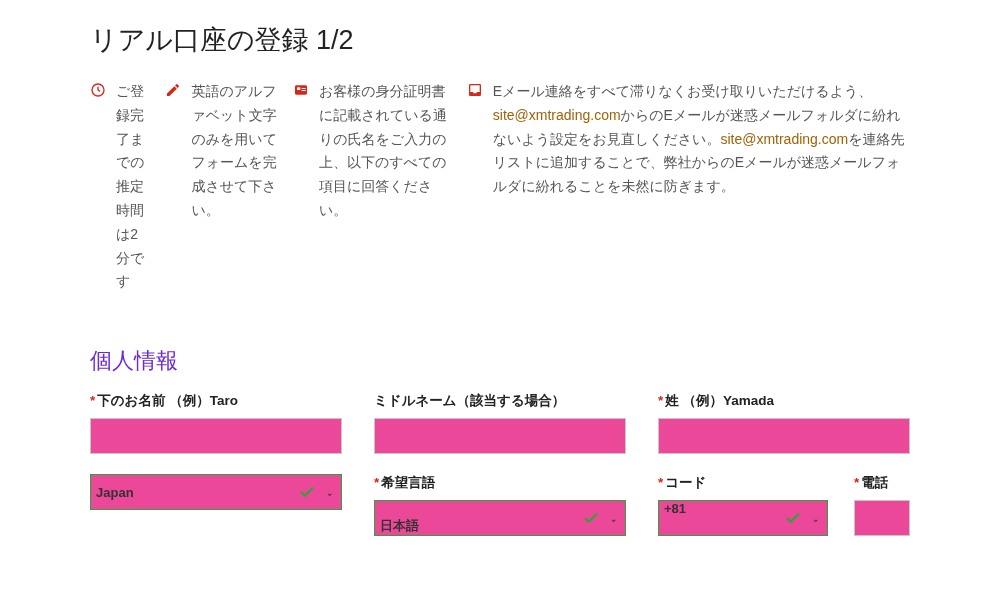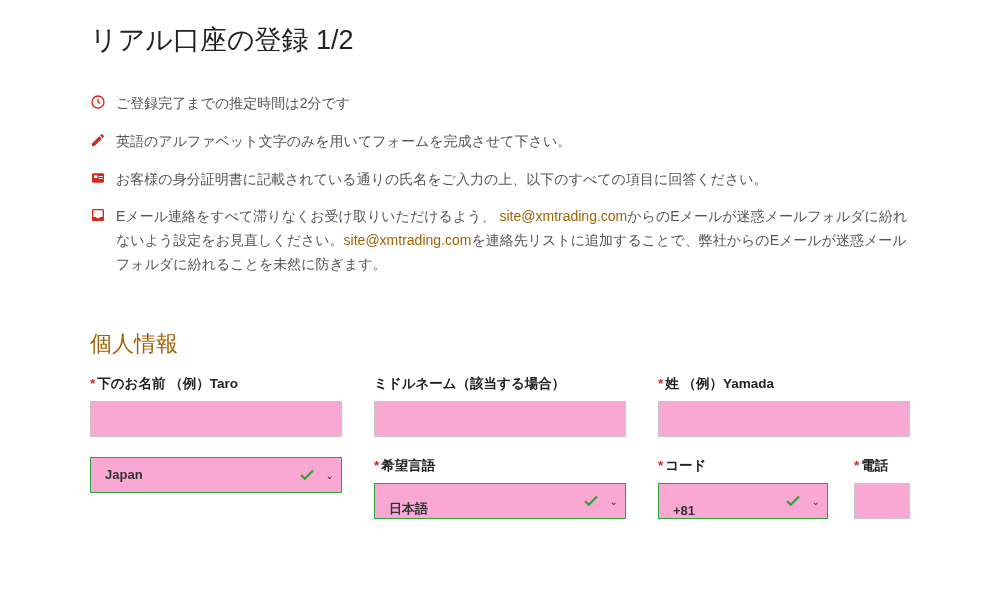--- a/index.html
+++ b/index.html
@@ -10,25 +10,25 @@
       padding: 22px 0 40px 0;
     }
     .container {
       width: 820px;
       margin: 0 auto;
     }
     .page-title {
       font-size: 27px;
       font-weight: 400;
       color: #222;
-      margin-bottom: 34px;
+      margin-bottom: 22px;
     }
     .info-list {
       display: flex;
-      flex-direction: column;
+      flex-direction: row;
       gap: 14px;
       margin-bottom: 52px;
     }
     .info-item {
       display: flex;
       align-items: flex-start;
       font-size: 14px;
       color: #555;
       line-height: 1.7;
     }
@@ -37,43 +37,43 @@
       height: 16px;
       flex: 0 0 26px;
       color: #d9261b;
       margin-top: 2px;
     }
     .info-icon svg { width: 16px; height: 16px; display: block; }
     .info-text { flex: 1; }
     .underline { }
     .email-link { color: #a16207; }
     .section-title {
-      color: #a16207;
+      color: #6d28d9;
       font-size: 22px;
       font-weight: 400;
       margin-bottom: 16px;
     }
     .form-grid {
       display: grid;
       grid-template-columns: 1fr 1fr 1fr;
       gap: 20px 32px;
     }
     .form-field { display: flex; flex-direction: column; }
     .field-label {
       font-size: 13.5px;
       font-weight: 700;
       color: #222;
       margin-bottom: 8px;
     }
     .req { color: #d9261b; margin-right: 2px; }
     .control {
       height: 36px;
-      background: #f9a8d4;
+      background: #ec4899;
       border: 1px solid #c7c7c7;
-      padding: 0 10px;
+      padding: 0 1px;
       font-size: 13px;
       color: #333;
       width: 100%;
     }
     .select-wrap {
       position: relative;
       display: flex;
       align-items: center;
     }
     .select-wrap.valid .control { border: 1px solid #2ea33a; }
@@ -206,21 +206,21 @@
             </svg>
           </span>
         <span class="select-caret">⌄</span>
       </div>
     </div>
 
     <div class="row-split">
       <div class="form-field">
         <label class="field-label"><span class="req">*</span><span>コード</span></label>
         <div class="select-wrap valid">
-          <div class="control" style="display:flex;align-items:flex-end;">
+          <div class="control" style="display:flex;align-items:flex-start;">
               <span class="select-text">+81</span>
             </div>
           <span class="select-check">
               <svg viewBox="0 0 24 24" fill="none" stroke="currentColor" stroke-width="3">
                 <path d="M4 12l5 5L20 6"></path>
               </svg>
             </span>
           <span class="select-caret">⌄</span>
         </div>
       </div>

